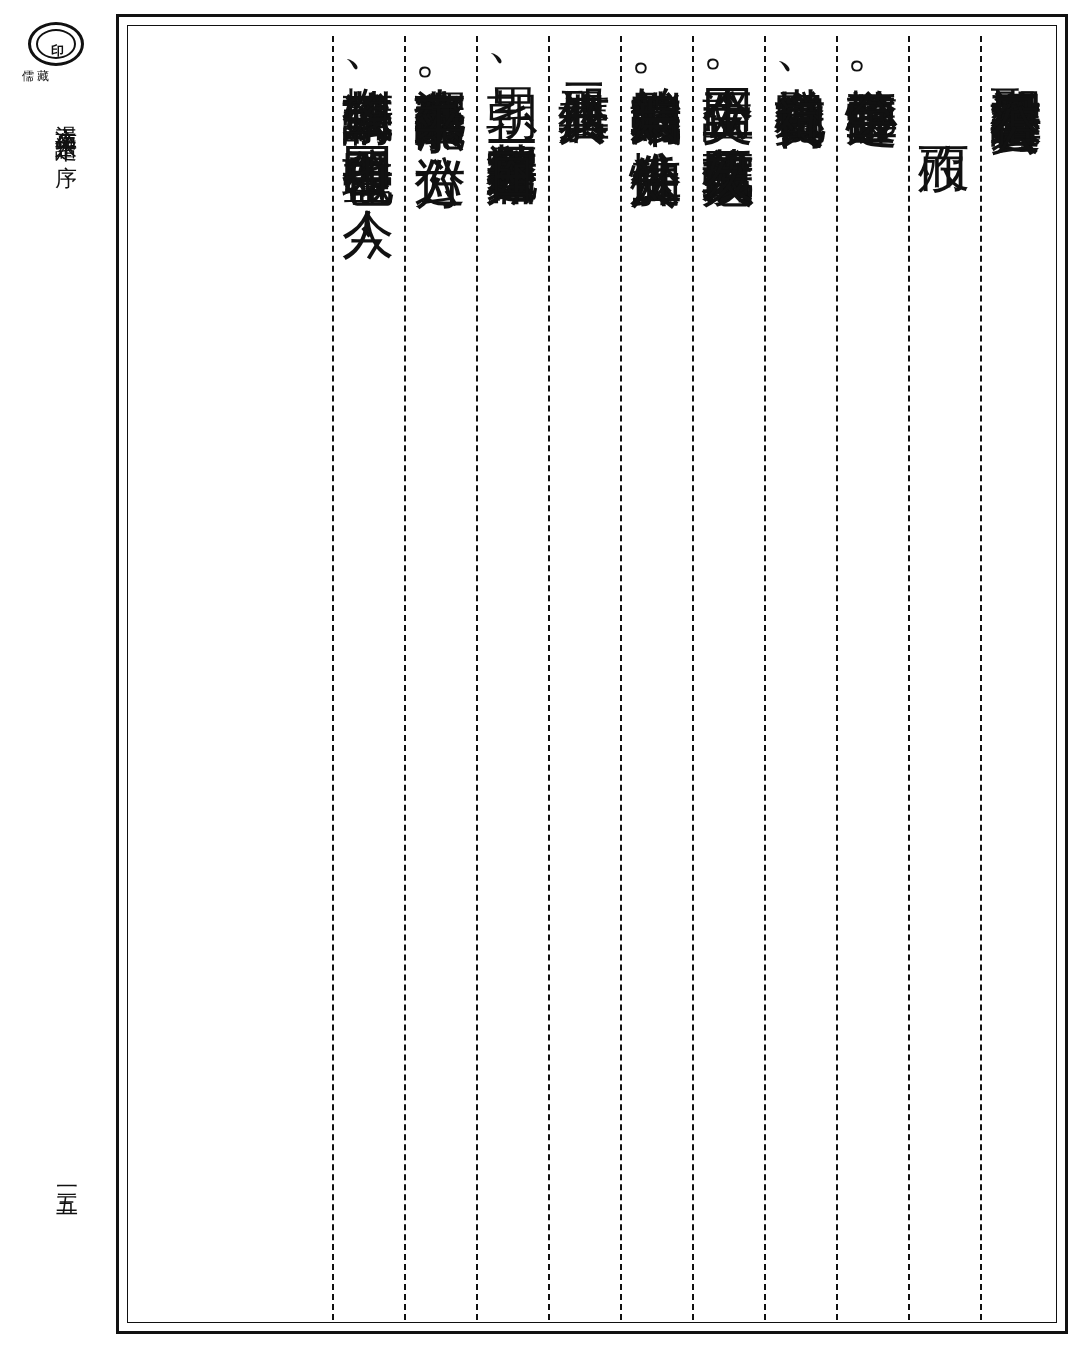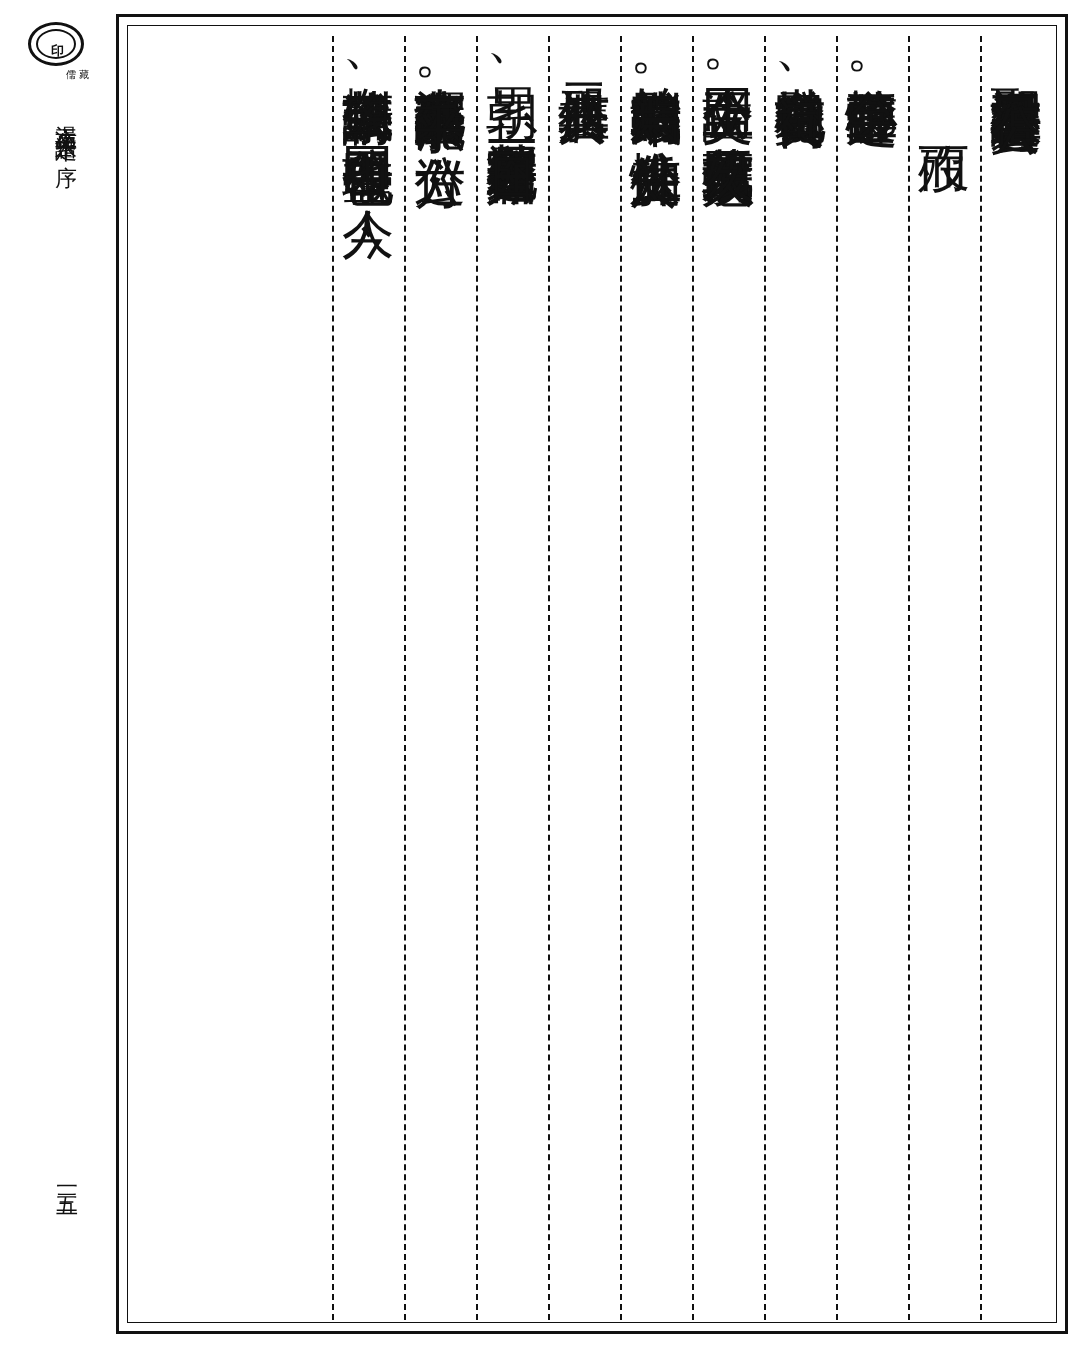--- a/index.html
+++ b/index.html
@@ -63,22 +63,22 @@
     font-size: 13px;
     letter-spacing: -1px;
     color: #111;
     font-weight: bold;
   }
   #seal .seal-caption {
     position: absolute;
     left: 0;
     top: 46px;
     width: 70px;
-    text-align: right;
-    font-size: 10px;
+    text-align: left;
+    font-size: 12px;
     letter-spacing: 3px;
     color: #111;
   }
 
   #margin-title {
     position: absolute;
     left: 44px;
     top: 108px;
     width: 34px;
     font-size: 22px;

